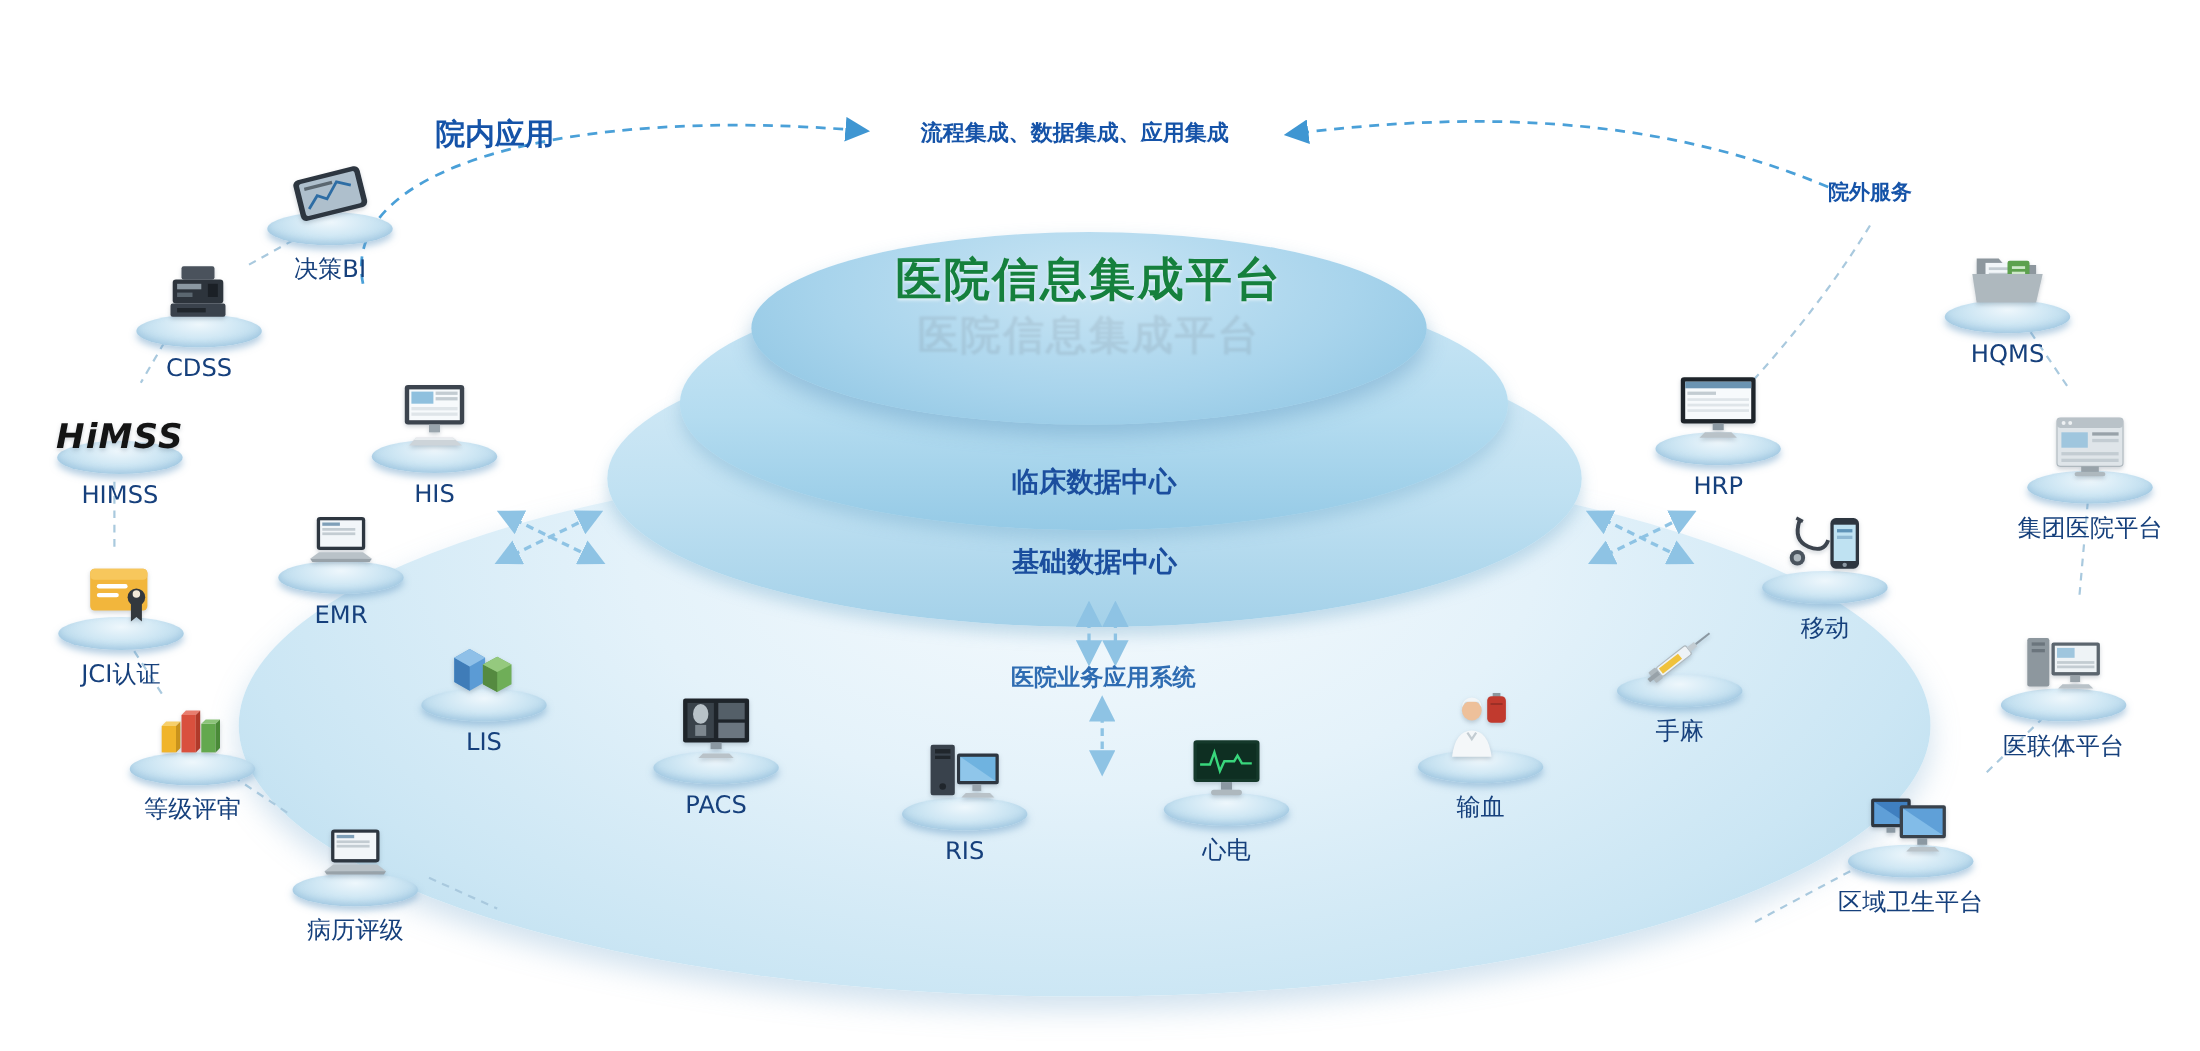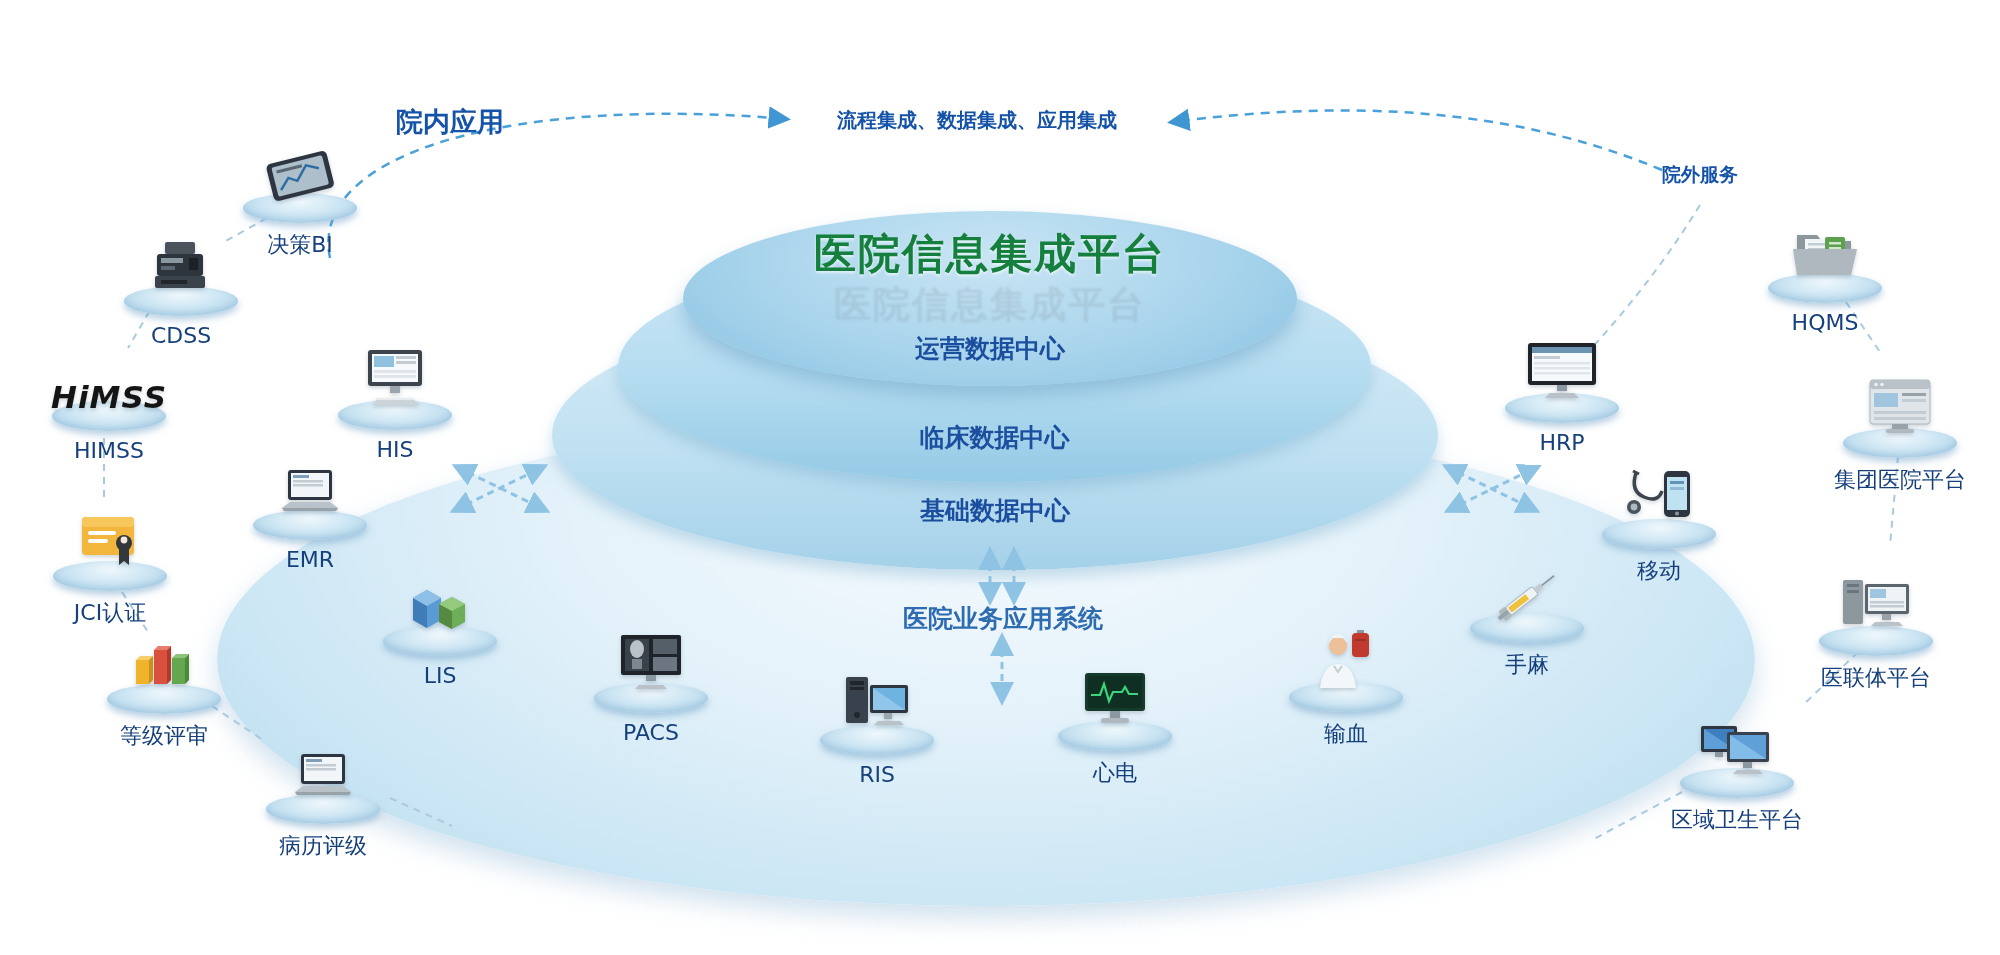--- a/index.html
+++ b/index.html
@@ -25,21 +25,21 @@
     font-size:42px; font-weight:bold; color:#15803d; letter-spacing:2px; z-index:6;
     text-shadow:0 2px 3px rgba(255,255,255,.65); }
   .ghost-title { position:absolute; left:683px; top:280px; width:614px; text-align:center;
     font-size:37px; font-weight:bold; color:#7a8894; opacity:.20; z-index:5; filter:blur(1px); letter-spacing:2px; }
 
   .layer-label { position:absolute; text-align:center; font-weight:bold; color:#1b4e9e; font-size:25px; z-index:6; }
   .layer-1 { left:683px; top:332px; width:614px; }
   .layer-2 { left:618px; top:421px; width:753px; }
   .layer-3 { left:552px; top:494px; width:886px; }
   .base-label { position:absolute; left:753px; top:602px; width:500px; text-align:center;
-    font-weight:bold; color:#2e6cb2; font-size:25px; z-index:6; }
+    font-weight:bold; color:#2e6cb2; font-size:21px; z-index:6; }
 
   .hdr { position:absolute; font-weight:bold; color:#1553a8; z-index:9; text-align:center; white-space:nowrap; }
   .hdr-left  { left:350px;  top:104px; width:200px; font-size:27px; }
   .hdr-top   { left:757px;  top:107px; width:440px; font-size:20px; }
   .hdr-right { left:1600px; top:162px; width:200px; font-size:19px; }
 
   #lines { position:absolute; left:0; top:0; z-index:7; pointer-events:none; }
   .arc   { fill:none; stroke:#4aa0d8; stroke-width:2.5; stroke-dasharray:9 7; }
   .chain { fill:none; stroke:#a9c9de; stroke-width:2;   stroke-dasharray:7 6; }
   .xarr  { fill:none; stroke:#8ec3e4; stroke-width:3;   stroke-dasharray:7 5; }
@@ -57,21 +57,20 @@
 
 <div id="stage">
 
   <div class="ellipse plate"></div>
   <div class="ellipse tier3"></div>
   <div class="ellipse tier2"></div>
   <div class="ellipse tier1"></div>
 
   <div class="platform-title">医院信息集成平台</div>
   <div class="ghost-title">医院信息集成平台</div>
-  <div class="layer-label layer-1">运营数据中心</div>
   <div class="layer-label layer-2">临床数据中心</div>
   <div class="layer-label layer-3">基础数据中心</div>
   <div class="base-label">医院业务应用系统</div>
 
   <div class="hdr hdr-left">院内应用</div>
   <div class="hdr hdr-top">流程集成、数据集成、应用集成</div>
   <div class="hdr hdr-right">院外服务</div>
 
   <svg id="lines" width="2000" height="955" viewBox="0 0 2000 955">
     <defs>
@@ -156,21 +155,21 @@
         <rect x="14" y="28" width="20" height="4" rx="2" fill="#ffffff"></rect>
         <circle cx="50" cy="32" r="8" fill="#33383d"></circle>
         <circle cx="50" cy="29" r="3.4" fill="#f2e9d8"></circle>
         <path d="M45 38 h10 v16 l-5 -4 l-5 4 z" fill="#33383d"></path>
       </svg>
     </span>
     <div class="pedestal"></div>
     <div class="node-label">JCI认证</div>
   </div>
 
-  <div class="node" style="left:89px; top:636px;">
+  <div class="node" style="left:100px; top:636px;">
     <span class="icon">
       <svg width="76" height="58" viewBox="0 0 76 58">
         <rect x="10" y="24" width="13" height="24" fill="#f0b42a"></rect>
         <path d="M10 24 l4 -4 h13 l-4 4 z" fill="#f7cf6a"></path>
         <path d="M23 24 l4 -4 v24 l-4 4 z" fill="#c8921c"></path>
         <rect x="28" y="14" width="13" height="34" fill="#d9503e"></rect>
         <path d="M28 14 l4 -4 h13 l-4 4 z" fill="#e87d6e"></path>
         <path d="M41 14 l4 -4 v34 l-4 4 z" fill="#b03a2a"></path>
         <rect x="46" y="22" width="13" height="26" fill="#63a84e"></rect>
         <path d="M46 22 l4 -4 h13 l-4 4 z" fill="#8cc47a"></path>

